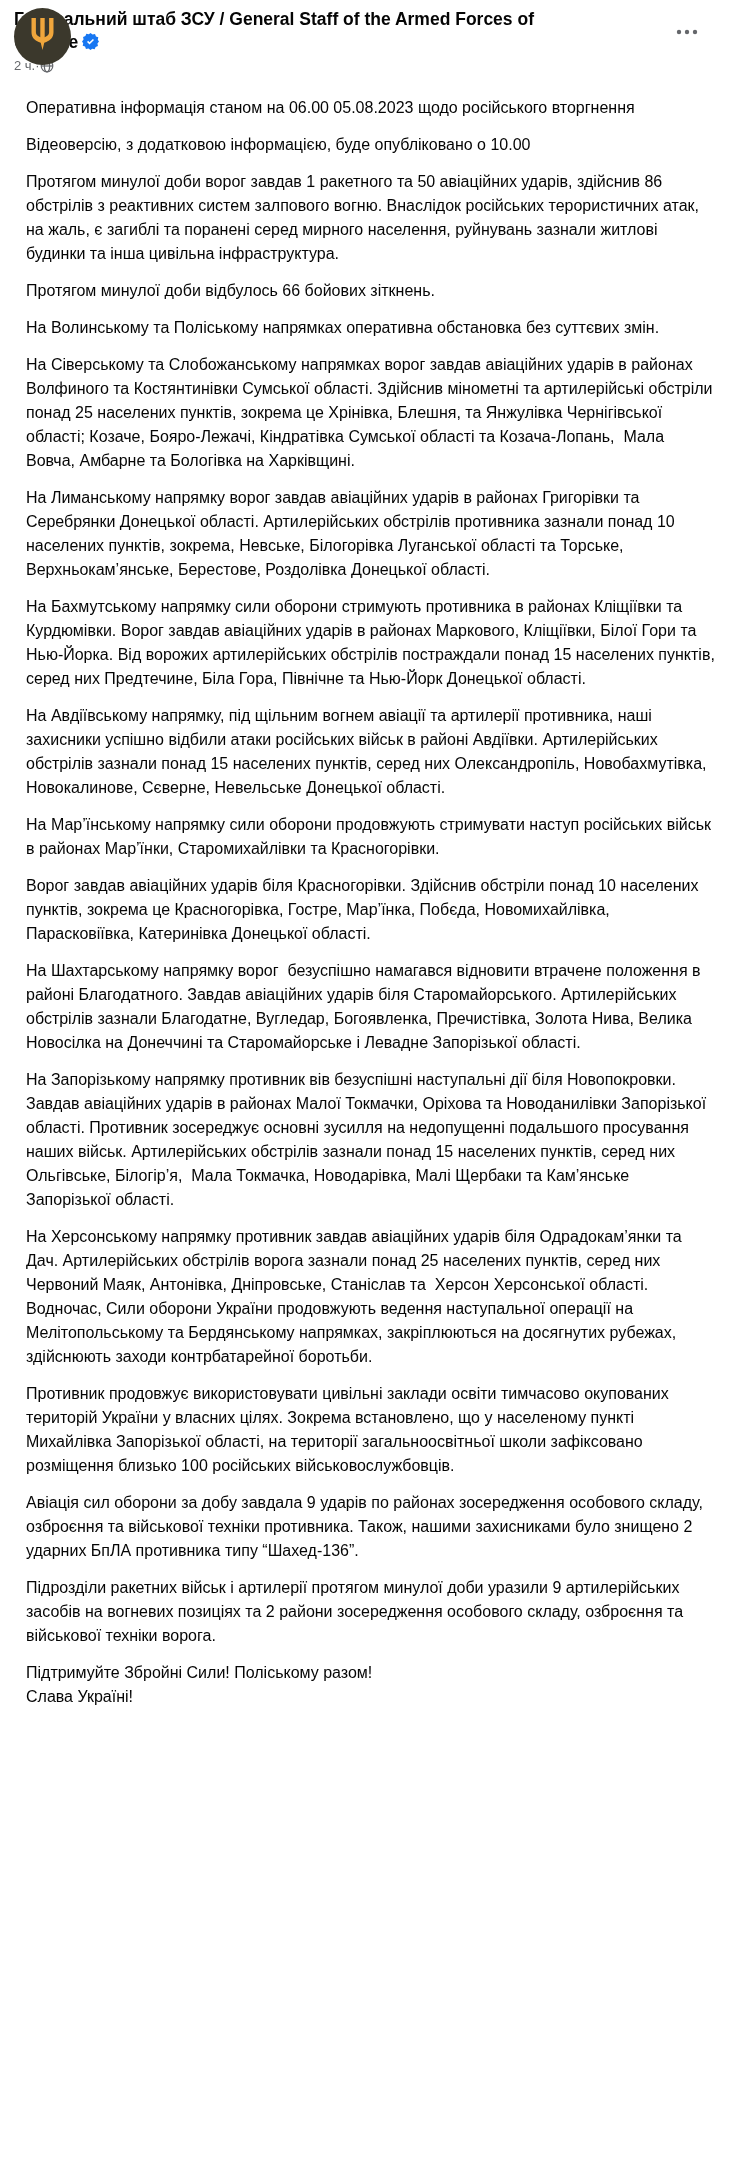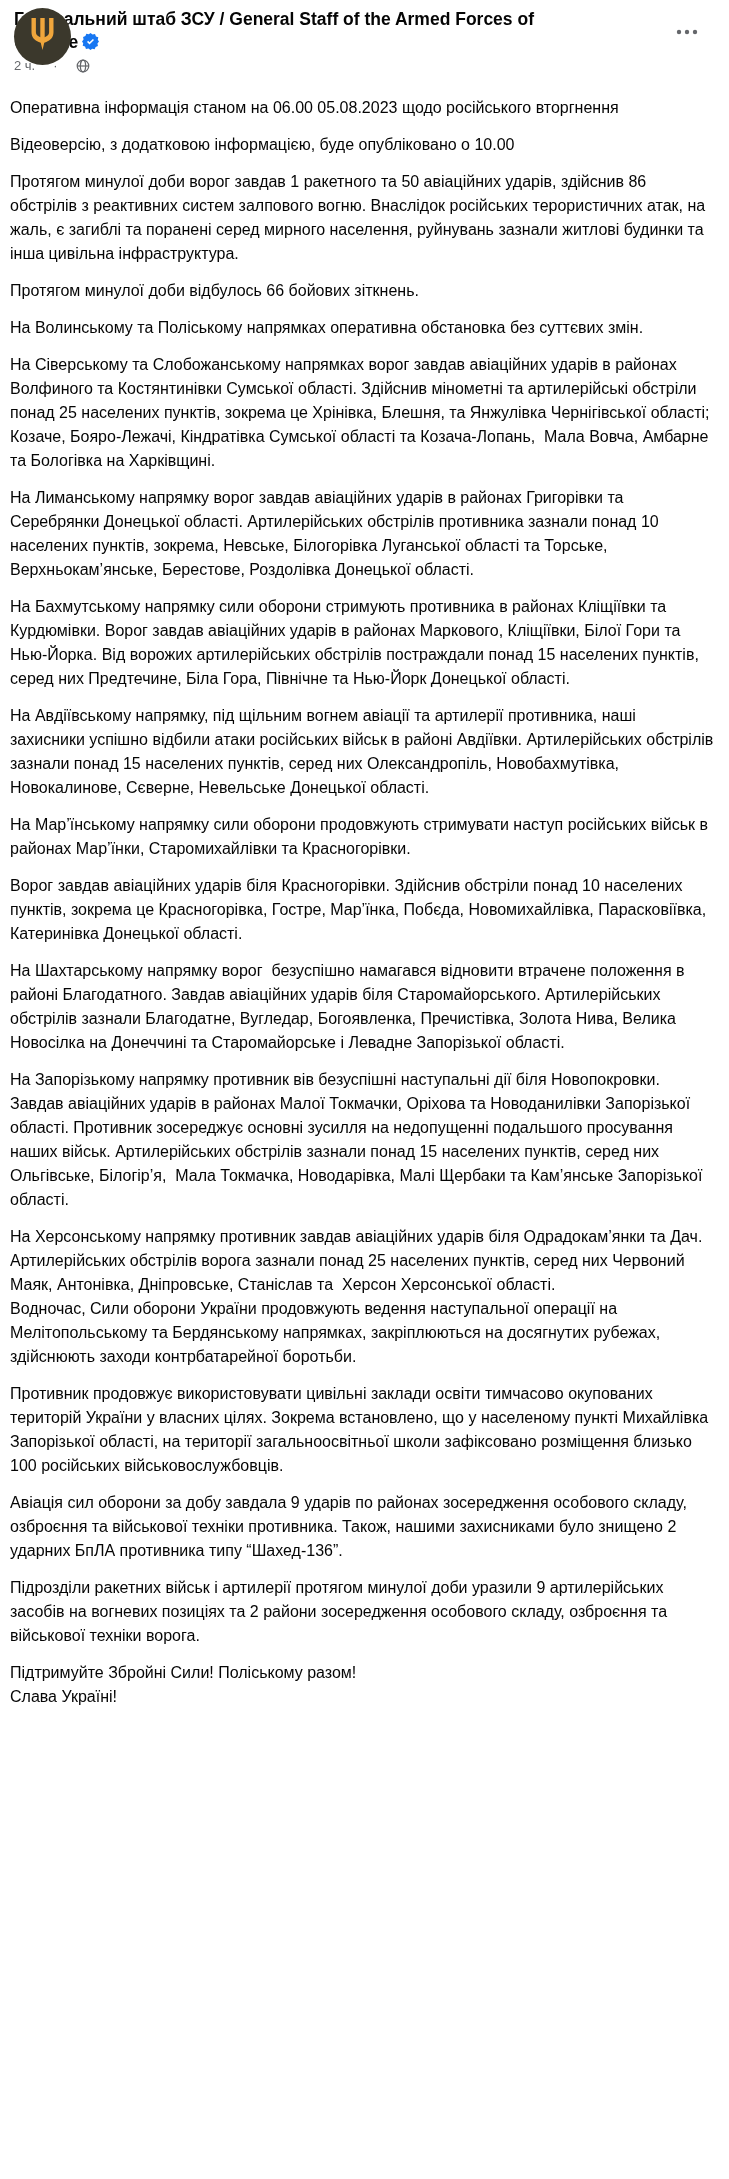--- a/index.html
+++ b/index.html
@@ -60,40 +60,40 @@
     margin-left:4px;
     vertical-align:-2px;
   }
   .post-meta{
     margin-top:3px;
     font-size:13px;
     line-height:17px;
     color:var(--secondary-text);
     display:flex;
     align-items:center;
-    gap:18px;
+    gap:0;
   }
   .post-meta .timestamp{cursor:pointer;}
   .globe-icon{display:inline-flex;width:14px;height:14px;}
   .globe-icon svg{width:14px;height:14px;stroke:var(--secondary-text);fill:none;stroke-width:1.4;}
   .menu-button{
     position:absolute;
     right:24px;top:20px;
     width:36px;height:24px;
     display:flex;align-items:center;justify-content:center;
     border-radius:6px;
     cursor:pointer;
   }
   .menu-button svg{fill:var(--secondary-text);}
   
   .post-body{
     padding:10px 14px 0 10px;
   }
   .post-body p{
-    margin:0 0 13px 0;
+    margin:0 0 13px 16px;
     font-size:16px;
     line-height:24px;
     color:var(--text);
     white-space:pre-wrap;
   }
 </style>
 </head>
 <body>
 
 <div class="post-card">

